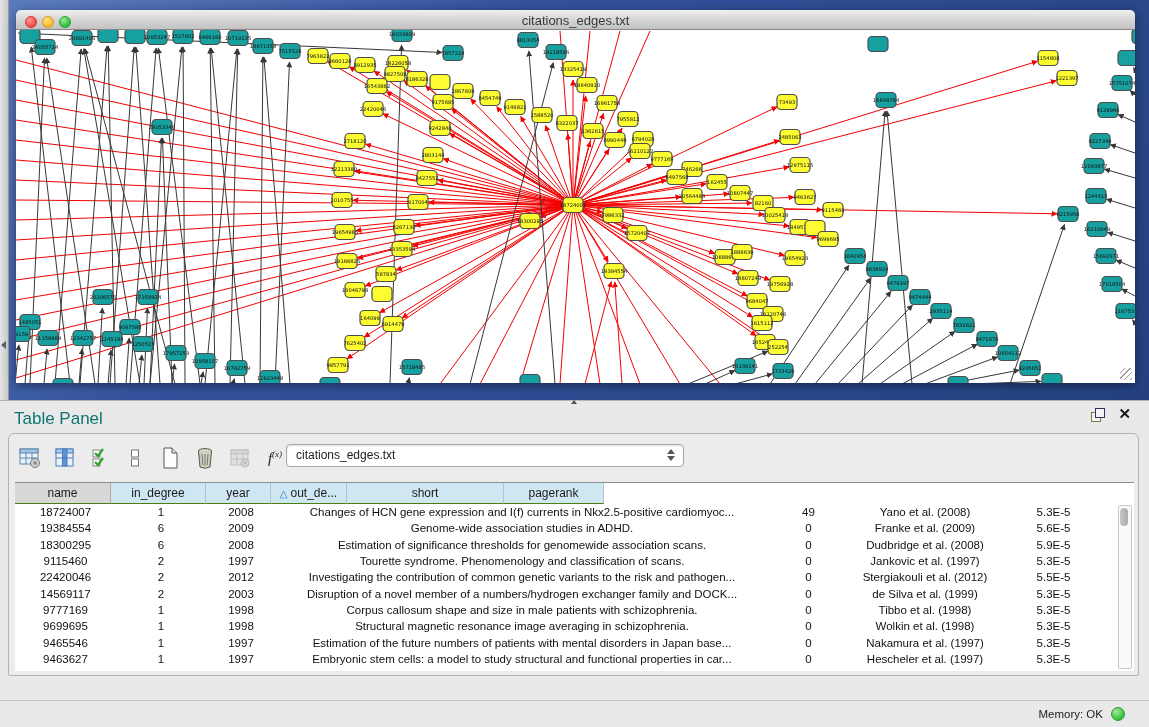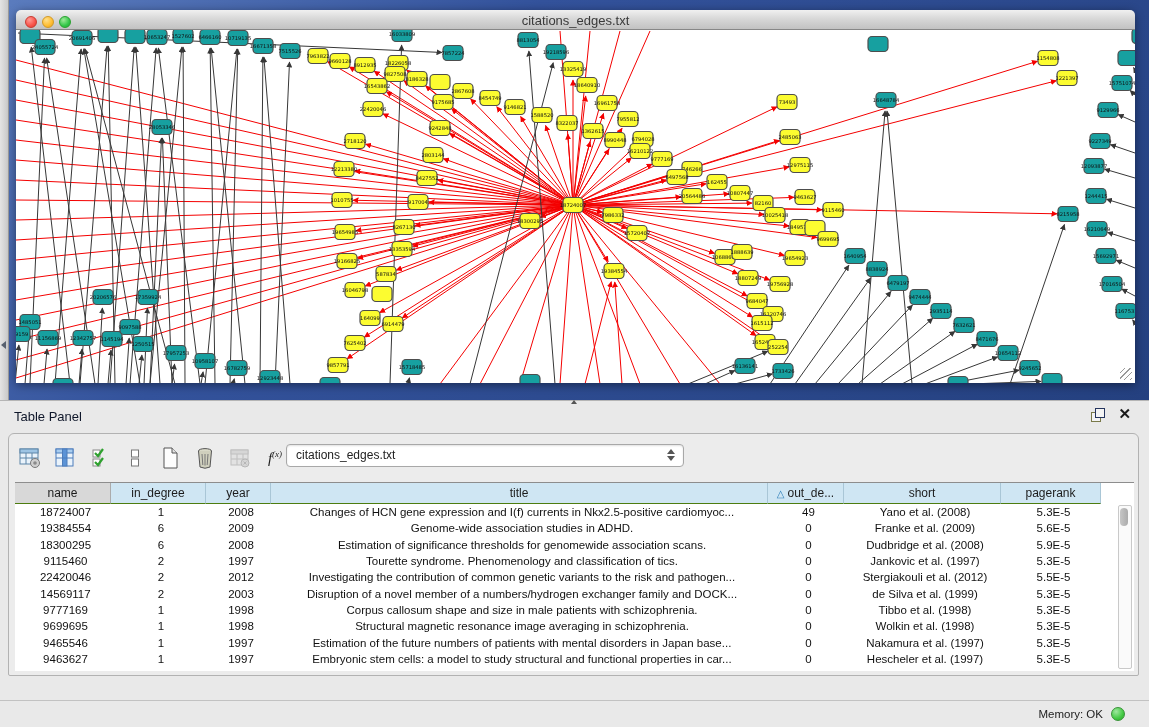--- a/index.html
+++ b/index.html
@@ -27,21 +27,21 @@
   #resize-grip{position:absolute;right:3px;bottom:3px;width:12px;height:12px;
       background:repeating-linear-gradient(135deg,transparent 0 3px,#9a9a9a 3px 4px);}
   #h-splitter{position:absolute;left:569px;top:400px;width:9px;height:6px;z-index:5;}
   #h-splitter:before{content:"";position:absolute;left:2px;top:0;width:0;height:0;
       border-left:3px solid transparent;border-right:3px solid transparent;border-bottom:4px solid #555;}
 
   
   #table-panel{position:absolute;left:0;top:400px;width:1149px;height:300px;background:#e9e9e9;
       border-top:1px solid #b5b5b5;}
   #panel-header{position:absolute;left:0;top:0;width:100%;height:30px;}
-  #panel-title{position:absolute;left:14px;top:8px;font-size:13px;color:#0f172a;}
+  #panel-title{position:absolute;left:14px;top:8px;font-size:17px;color:#0f766e;}
   #float-icon{position:absolute;right:44px;top:7px;width:14px;height:14px;cursor:pointer;}
   #float-icon .sq1{position:absolute;left:0;bottom:0;width:8px;height:8px;border:1.5px solid #7a7a4a;background:#f4f4f4;}
   #float-icon .sq2{position:absolute;right:0;top:0;width:8px;height:8px;border:1.5px solid #25355e;background:#f4f4f4;}
   #close-icon{position:absolute;right:18px;top:4px;font-size:15px;font-weight:bold;color:#1a1a1a;cursor:pointer;}
 
   #inner-panel{position:absolute;left:8px;top:32px;width:1131px;height:243px;background:#ececec;
       border:1px solid #b2b2b2;border-radius:6px 6px 2px 2px;box-sizing:border-box;text-align:center;}
   #toolbar{position:absolute;left:8px;top:6px;height:36px;display:flex;align-items:center;gap:9px;}
   .tool-btn{width:26px;height:26px;display:flex;align-items:center;justify-content:center;cursor:pointer;border-radius:3px;}
   .tool-btn svg{display:block;}
@@ -894,23 +894,20 @@
       <div id="thead">
           <div class="th key-col" style="width: 96px;">
             <span>name</span>
           </div>
           <div class="th" style="width: 95px;">
             <span>in_degree</span>
           </div>
           <div class="th" style="width: 65px;">
             <span>year</span>
           </div>
-          <div class="th" style="width: 497px;">
-            <span>title</span>
-          </div>
           <div class="th" style="width: 76px;">
             <span class="sort-glyph">△</span>
             <span>out_de...</span>
           </div>
           <div class="th" style="width: 157px;">
             <span>short</span>
           </div>
           <div class="th" style="width: 100px;">
             <span>pagerank</span>
           </div>
@@ -940,21 +937,21 @@
             <div class="td" style="width: 65px;">2008</div>
             <div class="td" style="width: 497px;">Estimation of significance thresholds for genomewide association scans.</div>
             <div class="td" style="width: 76px;">0</div>
             <div class="td" style="width: 157px;">Dudbridge et al. (2008)</div>
             <div class="td" style="width: 100px;">5.9E-5</div>
           </div>
           <div class="tr">
             <div class="td" style="width: 96px;">9115460</div>
             <div class="td" style="width: 95px;">2</div>
             <div class="td" style="width: 65px;">1997</div>
-            <div class="td" style="width: 497px;">Tourette syndrome. Phenomenology and classification of tics.</div>
+            <div class="td" style="width: 497px;">Tourette syndrome. Phenomenology and classification of scans.</div>
             <div class="td" style="width: 76px;">0</div>
             <div class="td" style="width: 157px;">Jankovic et al. (1997)</div>
             <div class="td" style="width: 100px;">5.3E-5</div>
           </div>
           <div class="tr">
             <div class="td" style="width: 96px;">22420046</div>
             <div class="td" style="width: 95px;">2</div>
             <div class="td" style="width: 65px;">2012</div>
             <div class="td" style="width: 497px;">Investigating the contribution of common genetic variants to the risk and pathogen...</div>
             <div class="td" style="width: 76px;">0</div>

